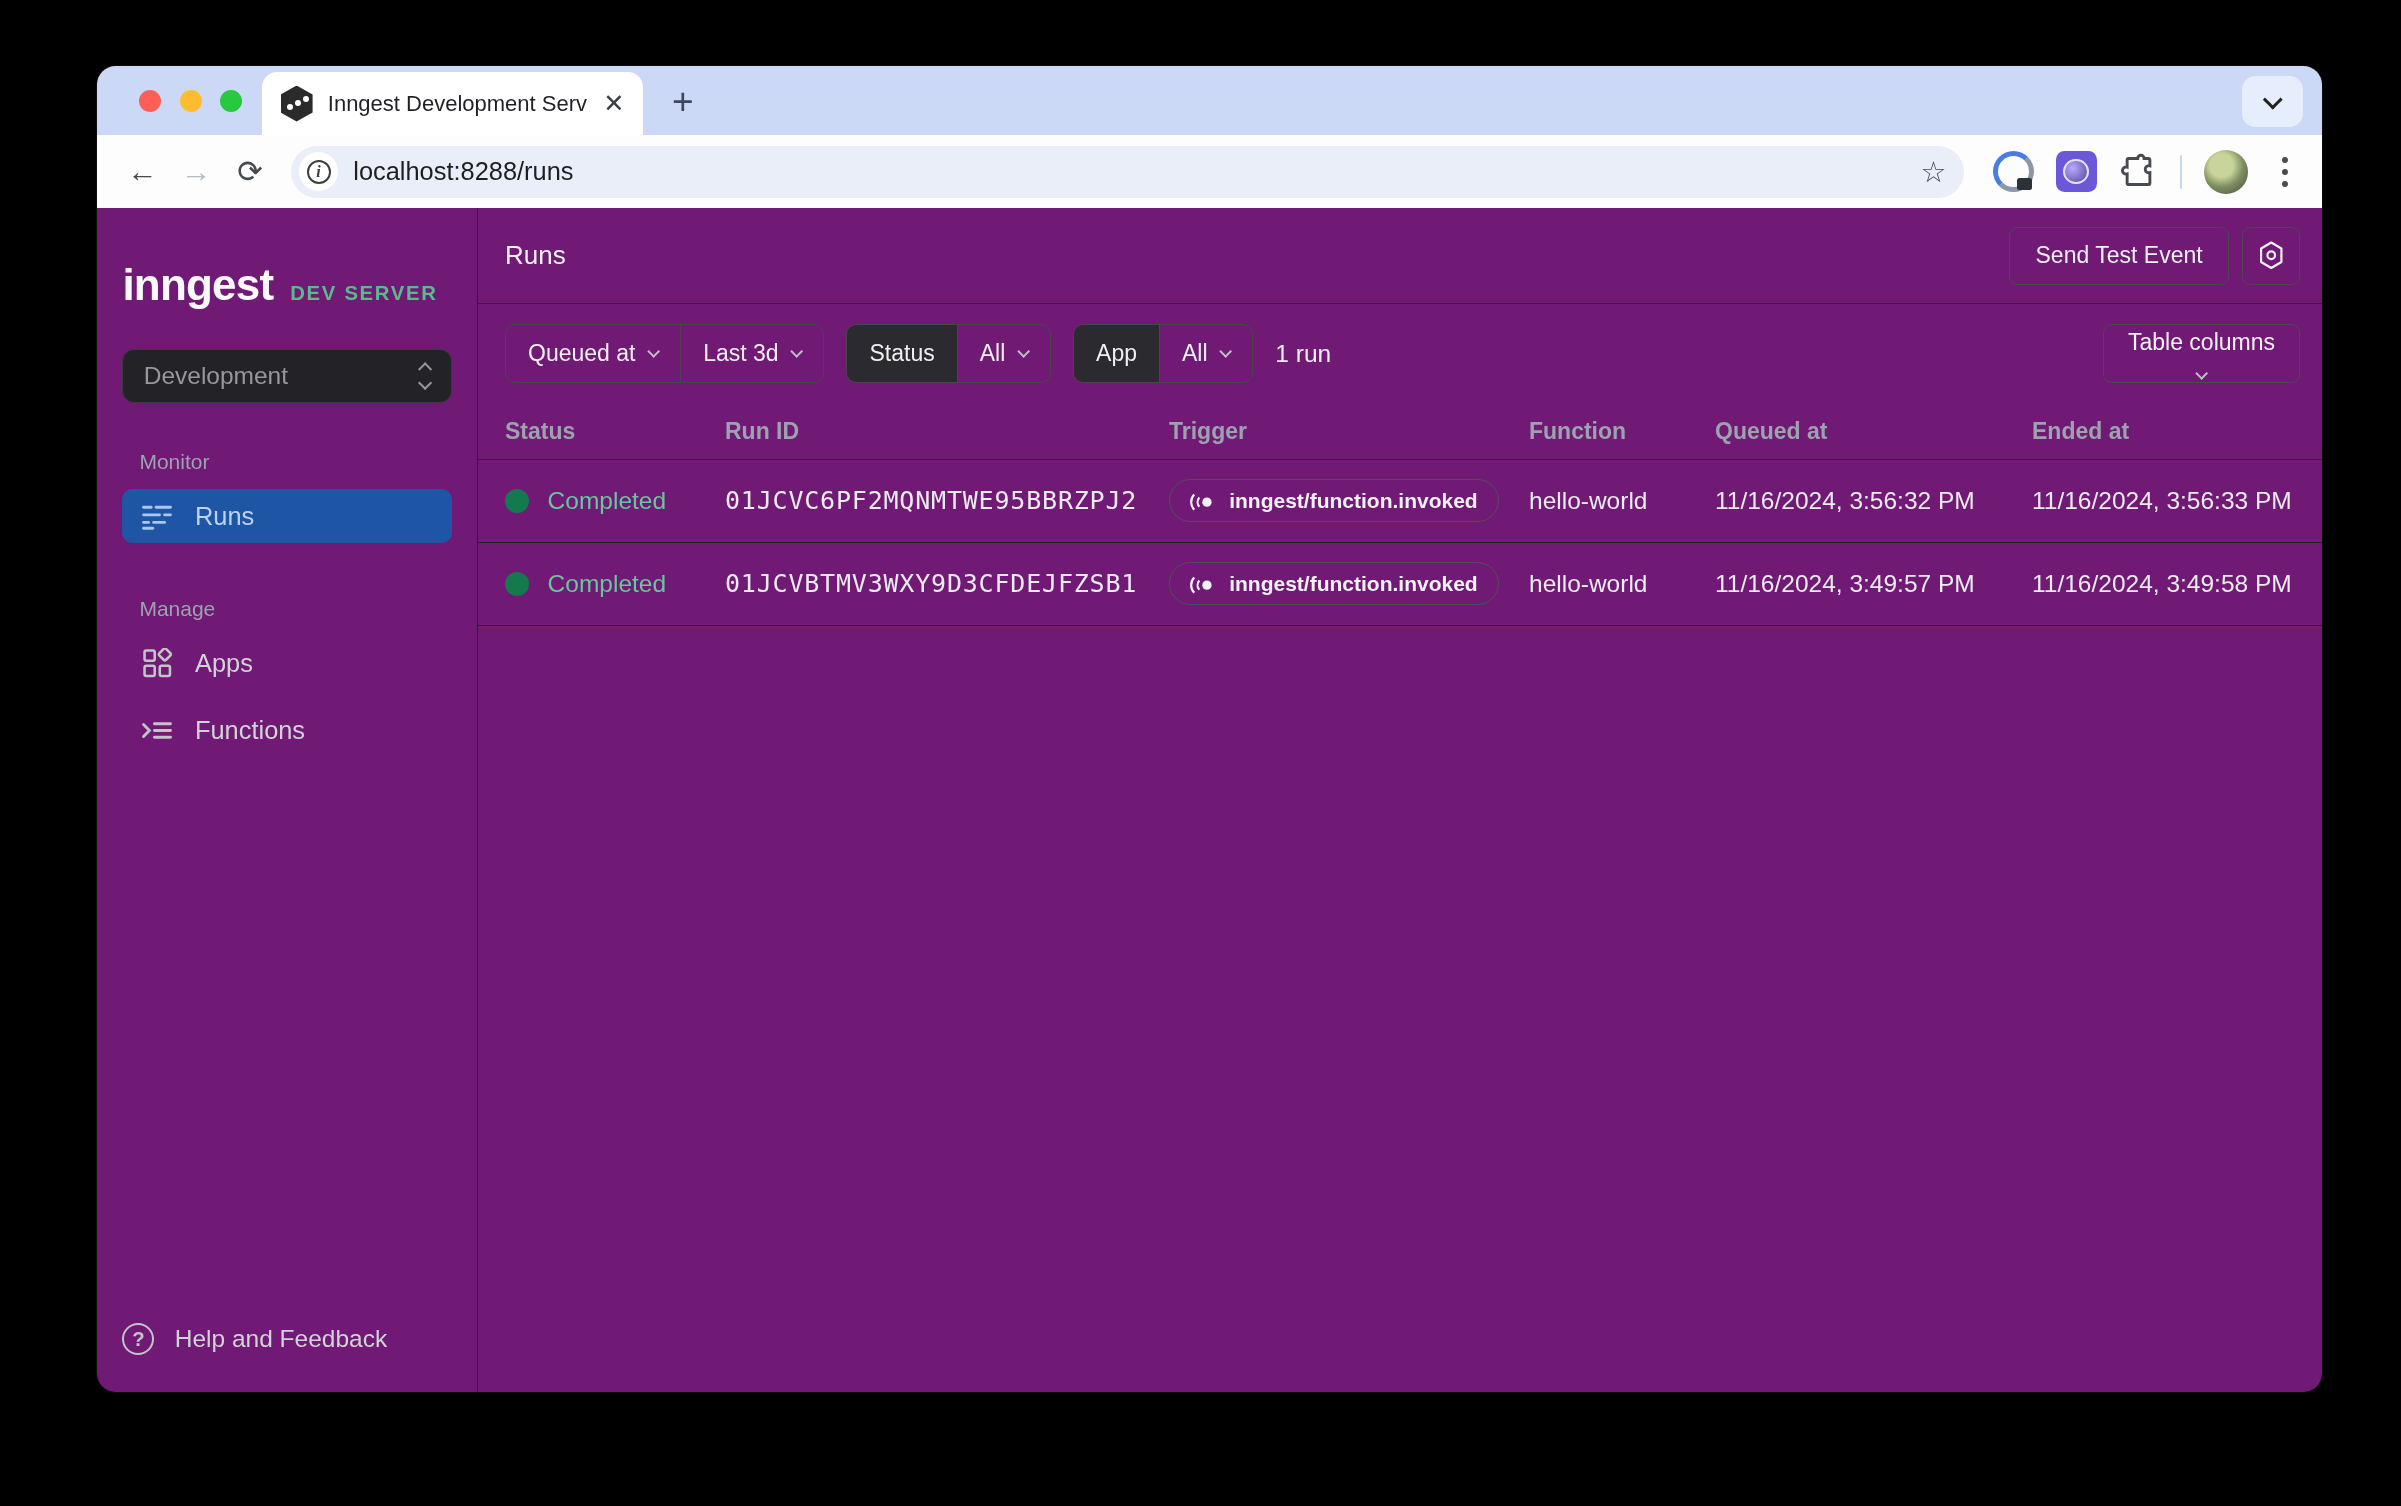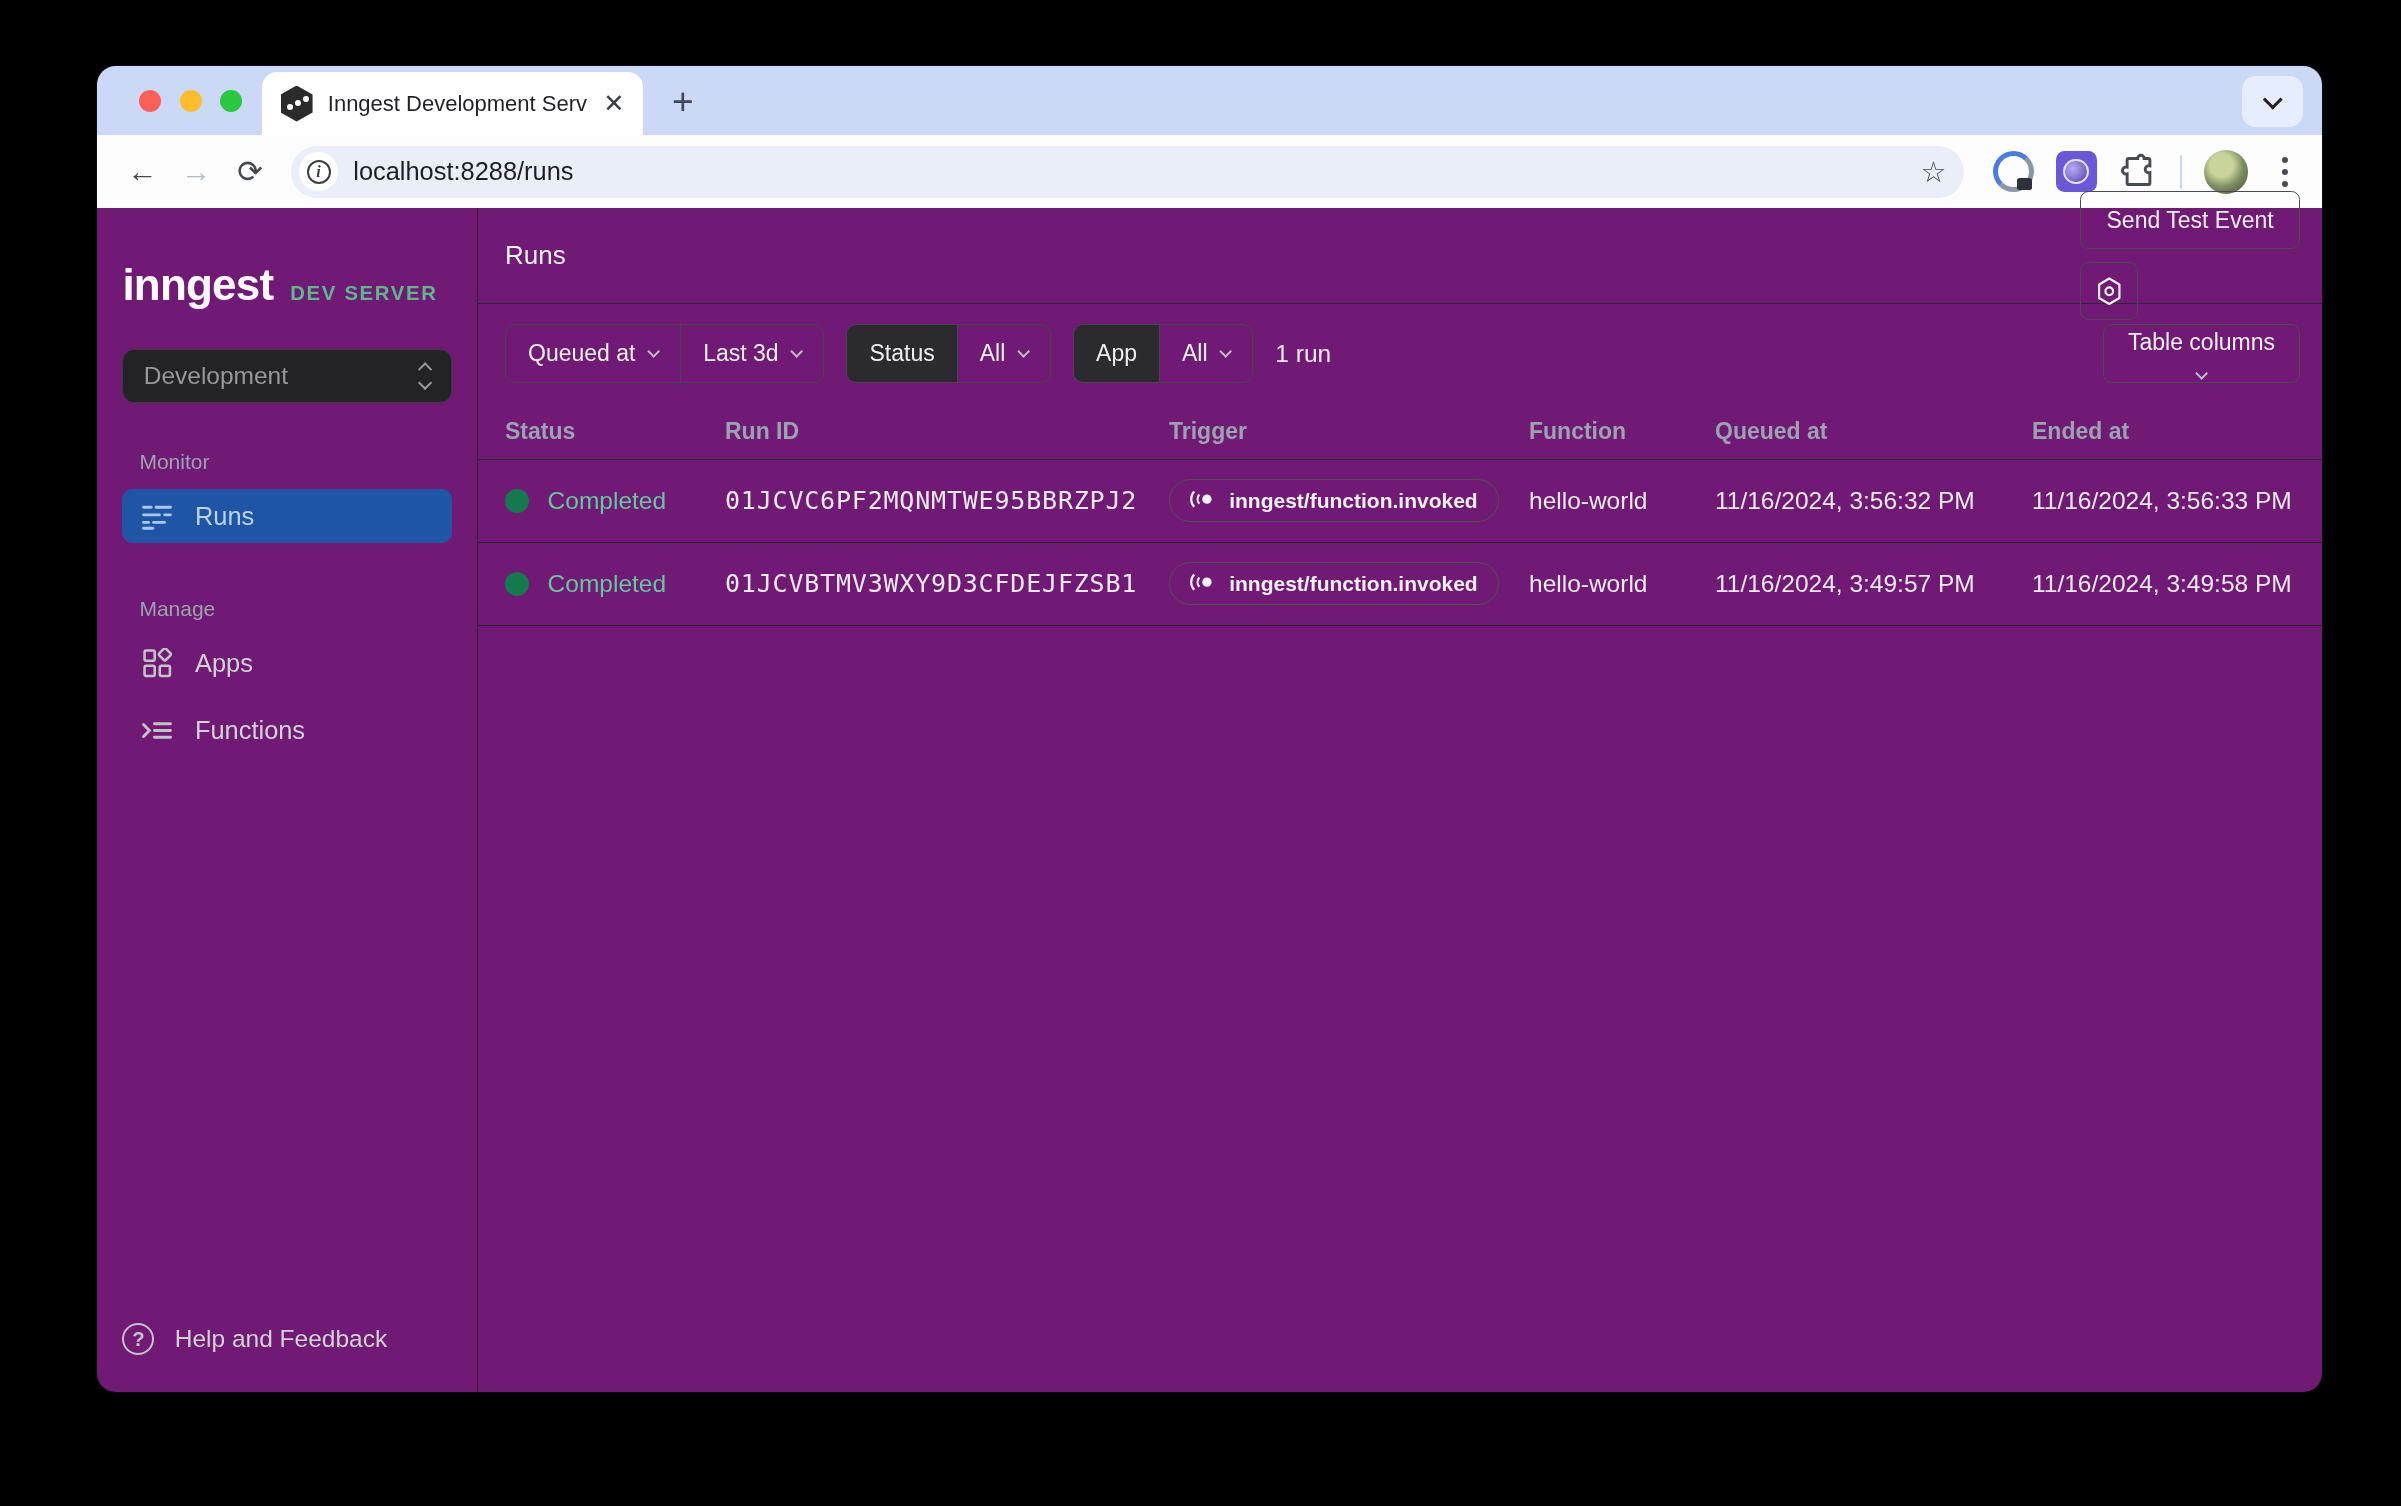--- a/index.html
+++ b/index.html
@@ -57,21 +57,21 @@
   .section-label.manage { margin-top:54px; }
   .nav-item { height:54px; border-radius:10.2px; display:flex; align-items:center; gap:22px; padding:0 18.6px; font-size:25.4px; color:#d2d3d7; margin-bottom:13.5px; }
   .nav-item.active { background:#1e55a4; color:#bcd3f9; }
   .nav-icon { width:32px; display:flex; align-items:center; justify-content:center; flex:0 0 auto; }
   .help-row { position:absolute; bottom:37px; left:25.4px; display:flex; align-items:center; gap:20.3px; font-size:24.5px; color:#d2d3d7; }
   .help-circle { width:32px; height:32px; border:2.5px solid #c3c4c8; border-radius:50%; display:flex; align-items:center; justify-content:center; font-size:20.3px; font-weight:700; color:#c3c4c8; }
 
   .main { flex:1; display:flex; flex-direction:column; }
   .page-header { height:96px; border-bottom:1.7px solid #28282c; display:flex; align-items:center; padding:0 22px 0 27px; }
   .page-title { font-size:26px; color:#f2f2f4; font-weight:500; }
-  .header-actions { margin-left:auto; display:flex; gap:13px;flex-direction:column; }
+  .header-actions { margin-left:auto; display:flex; gap:13px; }
   .btn-outline { border:1.7px solid #4a4a4f; border-radius:8.5px; background:transparent; color:#f2f2f4; font-size:23px; display:flex; align-items:center; justify-content:center; font-family:inherit; }
   .send-btn { height:58px; padding:0 25.4px; }
   .gear-btn { width:58px; height:58px; }
 
   .filterbar { display:flex; align-items:center; padding:20.3px 22px 20.3px 27px; gap:22px; }
   .filter-group { display:flex; border:1.7px solid #46464b; border-radius:10.2px; overflow:hidden; height:59px; align-items:stretch; }
   .fseg { display:flex; align-items:center; gap:13.5px; padding:0 22px; font-size:23px; color:#f0f0f2; }
   .fseg + .fseg { border-left:1.7px solid #46464b; }
   .fseg.label-seg { background:#2b2b2f; }
   .dd-chev { width:9.3px; height:9.3px; border-right:2.5px solid #bdbec3; border-bottom:2.5px solid #bdbec3; transform:rotate(45deg); margin-top:-3.4px; }
@@ -80,21 +80,21 @@
 
   .runs-table { display:flex; flex-direction:column; }
   .trow { display:grid; grid-template-columns:220px 444px 360px 186px 317px 1fr; align-items:center; padding-left:27px; }
   .thead { height:56px; border-bottom:1.7px solid #2a2a2e; }
   .thead span { font-size:23px; font-weight:700; color:#9ca3af; }
   .tdata { height:83px; border-bottom:1.7px solid #222226; }
   .status-cell { display:flex; align-items:center; gap:18.6px; }
   .status-dot { width:24px; height:24px; border-radius:50%; background:#15794e; }
   .status-text { font-size:24.5px; color:#68c69c; }
   .runid { font-family:"DejaVu Sans Mono",monospace; font-size:25px; color:#ececee; letter-spacing:0.8px; }
-  .trigger-pill { display:inline-flex; align-items:flex-start; gap:13.5px; border:1.7px solid #505055; border-radius:845px; padding:8.5px 20.3px; width:max-content; }
+  .trigger-pill { display:inline-flex; align-items:flex-end; gap:13.5px; border:1.7px solid #505055; border-radius:845px; padding:8.5px 20.3px; width:max-content; }
   .trigger-text { font-size:21px; font-weight:700; color:#f2f2f4; }
   .cell-text { font-size:24.5px; color:#ececee; }
   .refresh-wrap { display:flex; justify-content:center; padding:32px 0; }
   .refresh-btn { height:59px; padding:0 25.4px; gap:17px; }
 </style>
 </head>
 <body>
 
 <div class="window">
 

